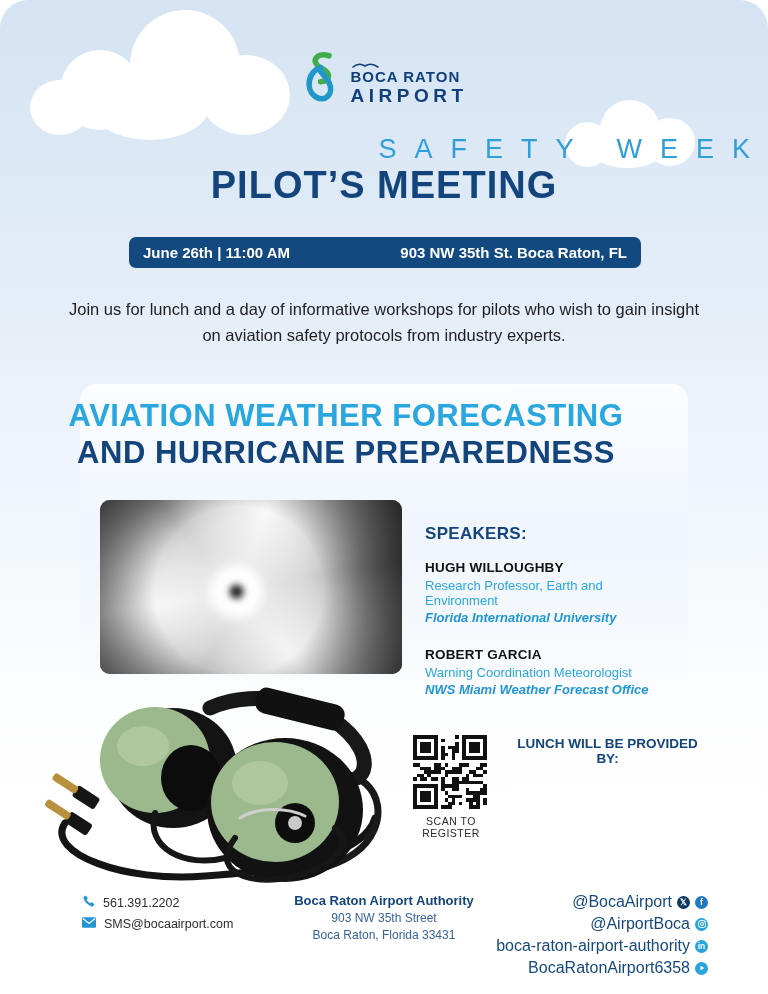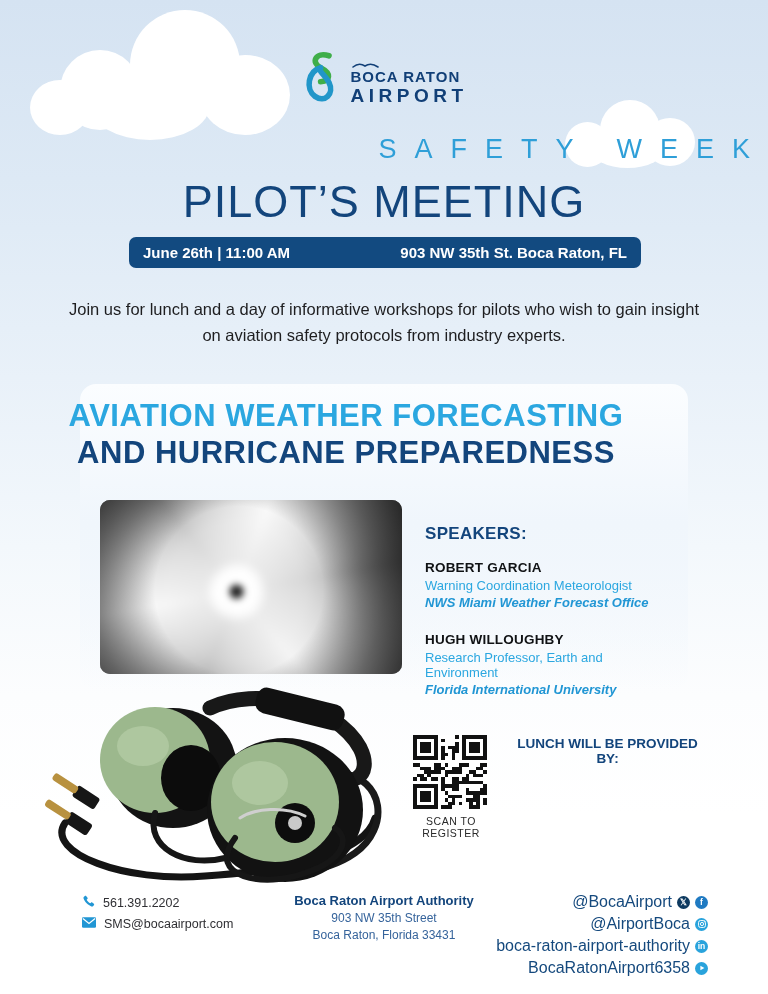--- a/index.html
+++ b/index.html
@@ -1,34 +1,35 @@
 <!DOCTYPE html>
 <html><head>
 <meta charset="utf-8">
 <style>
   * { margin:0; padding:0; box-sizing:border-box; }
   html,body { width:768px; }
   body { font-family:"Liberation Sans", sans-serif; }
   .page {
     position:relative; width:768px; height:994px; overflow:hidden;
     background:linear-gradient(180deg,#d5e3f2 0%,#dde9f5 18%,#e9f1f9 38%,#f3f8fc 55%,#fcfdfe 70%,#ffffff 82%);
+    border-radius:28px;
   }
   
   .cloud { position:absolute; }
   .cloud .puff { position:absolute; background:#ffffff; border-radius:50%; }
   
   .logo { position:absolute; top:50px; left:0; width:768px; display:flex; justify-content:center; align-items:center; gap:8px; }
   .logo-text { display:flex; flex-direction:column; line-height:1; color:#113f77; }
   .logo-text .l1 { font-size:15px; font-weight:bold; letter-spacing:1px; }
   .logo-text .l2 { font-size:19px; font-weight:bold; letter-spacing:4.5px; margin-top:2px; }
   
   .kicker { position:absolute; top:134px; width:768px; text-align:right;
     color:#2f9fd8; font-size:27px; letter-spacing:18px; text-indent:18px; font-weight:400; }
-  .title { position:absolute; top:176px; width:768px; text-align:center;
-    color:#13457c; font-size:45px; font-weight:400; letter-spacing:1px; }
+  .title { position:absolute; top:164px; width:768px; text-align:center;
+    color:#13457c; font-size:38px; font-weight:700; letter-spacing:1px; }
   .event-bar { position:absolute; left:129px; top:237px; width:512px; height:31px;
     background:#124a80; border-radius:7px; color:#ffffff; display:flex;
     justify-content:space-between; align-items:center; padding:0 14px;
     font-size:15px; font-weight:bold; }
   .intro { position:absolute; top:297px; left:64px; width:640px; text-align:center;
     color:#1e1e20; font-size:16.5px; line-height:1.55; font-weight:400; }
   
   .card { position:absolute; left:80px; top:384px; width:608px; height:306px; border-radius:16px;
     background:linear-gradient(180deg,#fbfdff 0%,#f0f6fc 45%,rgba(255,255,255,0) 100%); }
   .session-title { position:absolute; top:398px; width:692px; text-align:center; line-height:1.18; }
@@ -131,28 +132,28 @@
   </div>
 
   <div class="hurricane">
     <div class="hurr-swirl"></div>
     <div class="hurr-vignette"></div>
   </div>
 
   <div class="speakers">
     <div class="speakers-heading">SPEAKERS:</div>
     <div class="speaker">
+      <div class="name">HUGH WILLOUGHBY</div>
+      <div class="role">Research Professor, Earth and Environment</div>
+      <div class="org">Florida International University</div>
+    </div>
+    <div class="speaker">
       <div class="name">ROBERT GARCIA</div>
       <div class="role">Warning Coordination Meteorologist</div>
       <div class="org">NWS Miami Weather Forecast Office</div>
-    </div>
-    <div class="speaker">
-      <div class="name">HUGH WILLOUGHBY</div>
-      <div class="role">Research Professor, Earth and Environment</div>
-      <div class="org">Florida International University</div>
     </div>
   </div>
 
   <div class="headset">
     <svg width="400" height="212" viewBox="0 0 400 212">
       <path d="M60,145 C40,175 120,205 200,198 C290,192 360,175 370,140" stroke="#141414" stroke-width="7" fill="none" stroke-linecap="round"></path>
       <path d="M335,95 C380,100 385,150 350,175 C320,196 270,200 250,185" stroke="#1a1a1a" stroke-width="7" fill="none" stroke-linecap="round"></path>
       <path d="M205,30 C250,8 330,25 355,70 C362,84 360,95 352,100" stroke="#181818" stroke-width="15" fill="none" stroke-linecap="round"></path>
       <rect x="250" y="18" width="90" height="26" rx="10" transform="rotate(14 295 31)" fill="#111111"></rect>
       <g transform="rotate(33 85 150)">

